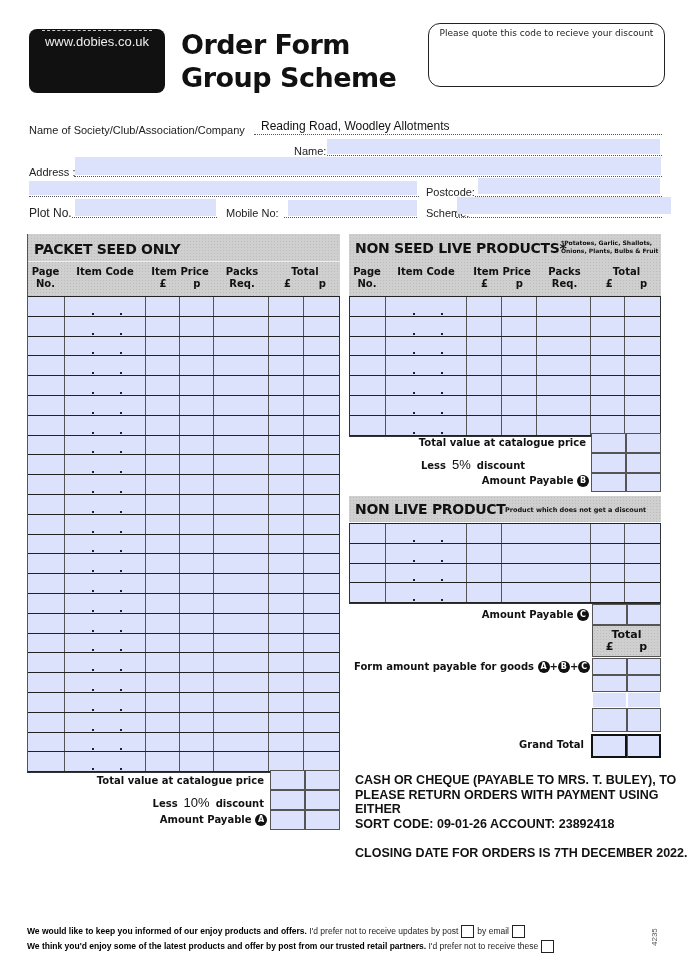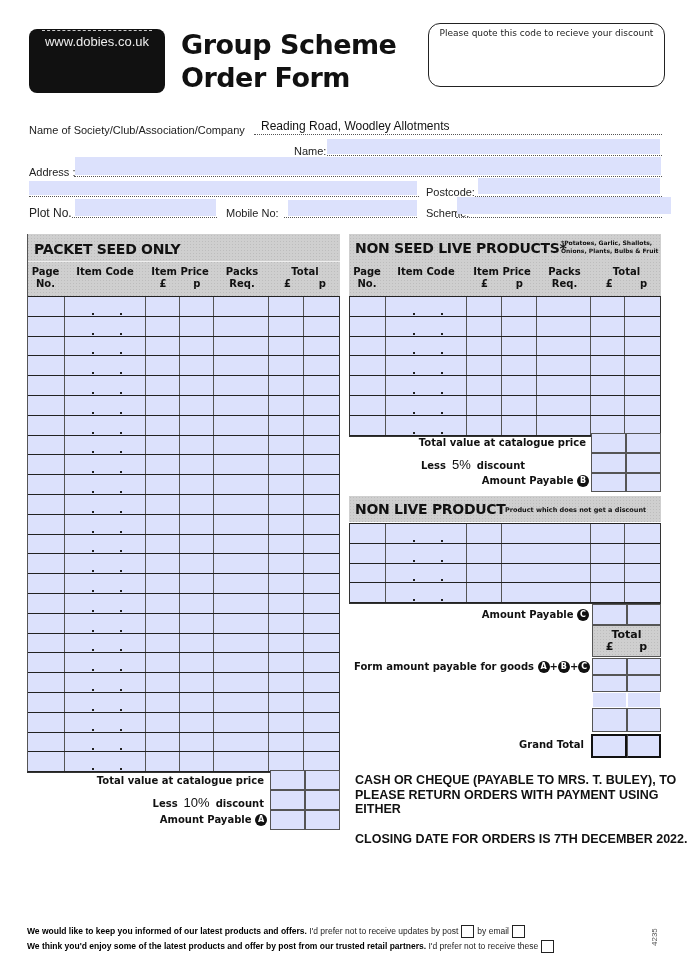--- a/index.html
+++ b/index.html
@@ -44,22 +44,22 @@
   .chk { display: inline-block; width: 13px; height: 13px; border: 1px solid #222; vertical-align: middle; margin: 0 3px; background: #fff; }
 </style>
 </head>
 <body>
 
 <div class="abs logo">
   <div class="sep"></div>
   <div class="url">www.dobies.co.uk</div>
 </div>
 <div class="abs title">
+  <div>Order Form</div>
   <div>Group Scheme</div>
-  <div>Order Form</div>
 </div>
 <div class="abs code-box">
   <div class="l3">Please quote this code to recieve your discount</div>
 </div>
 
 <span class="abs lbl" style="left:29px;top:124px;">Name of Society/Club/Association/Company</span>
 <div class="abs dots" style="left:254px;top:134px;width:408px;"></div>
 <span class="abs val" style="left:261px;top:119px;">Reading Road, Woodley Allotments</span>
 
 <span class="abs lbl" style="left:294px;top:145px;">Name:</span>
@@ -630,23 +630,24 @@
 <div class="abs sumcell" style="left:627px;top:692px;width:34px;height:16px;border-color:#fff;"></div>
 <div class="abs sumcell" style="left:592px;top:708px;width:35px;height:24px;"></div>
 <div class="abs sumcell" style="left:627px;top:708px;width:34px;height:24px;"></div>
 <div class="abs sum-lbl" style="left:480px;top:739px;width:104px;text-align:right;">Grand Total</div>
 <div class="abs sumcell" style="left:591px;top:734px;width:36px;height:24px;border:2px solid #111;"></div>
 <div class="abs sumcell" style="left:627px;top:734px;width:34px;height:24px;border:2px solid #111;border-left:1px solid #555;"></div>
 
 <div class="abs notice" style="left:355px;top:773px;width:340px;">
   <div>CASH OR CHEQUE (PAYABLE TO MRS. T. BULEY), TO</div>
   <div>PLEASE RETURN ORDERS WITH PAYMENT USING EITHER</div>
+  <div>SORT CODE: 09-01-26 ACCOUNT: 23892418</div>
   <div style="height:15px;"></div>
   <div>CLOSING DATE FOR ORDERS IS 7TH DECEMBER 2022.</div>
 </div>
 
 <div class="abs foot" style="left:27px;top:925px;">
-  <b>We would like to keep you informed of our latest products and offers.</b> <span>I'd prefer not to receive updates by post</span><span class="chk"></span><span>by email</span><span class="chk"></span>
+  <b>We would like to keep you informed of our enjoy products and offers.</b> <span>I'd prefer not to receive updates by post</span><span class="chk"></span><span>by email</span><span class="chk"></span>
 </div>
 <div class="abs foot" style="left:27px;top:940px;">
   <b>We think you'd enjoy some of the latest products and offer by post from our trusted retail partners.</b> <span>I'd prefer not to receive these</span><span class="chk"></span>
 </div>
 <div class="abs foot" style="left:650px;top:946px;transform:rotate(-90deg);transform-origin:left top;font-size:8px;color:#555;">4235</div>
 
 </body></html>

